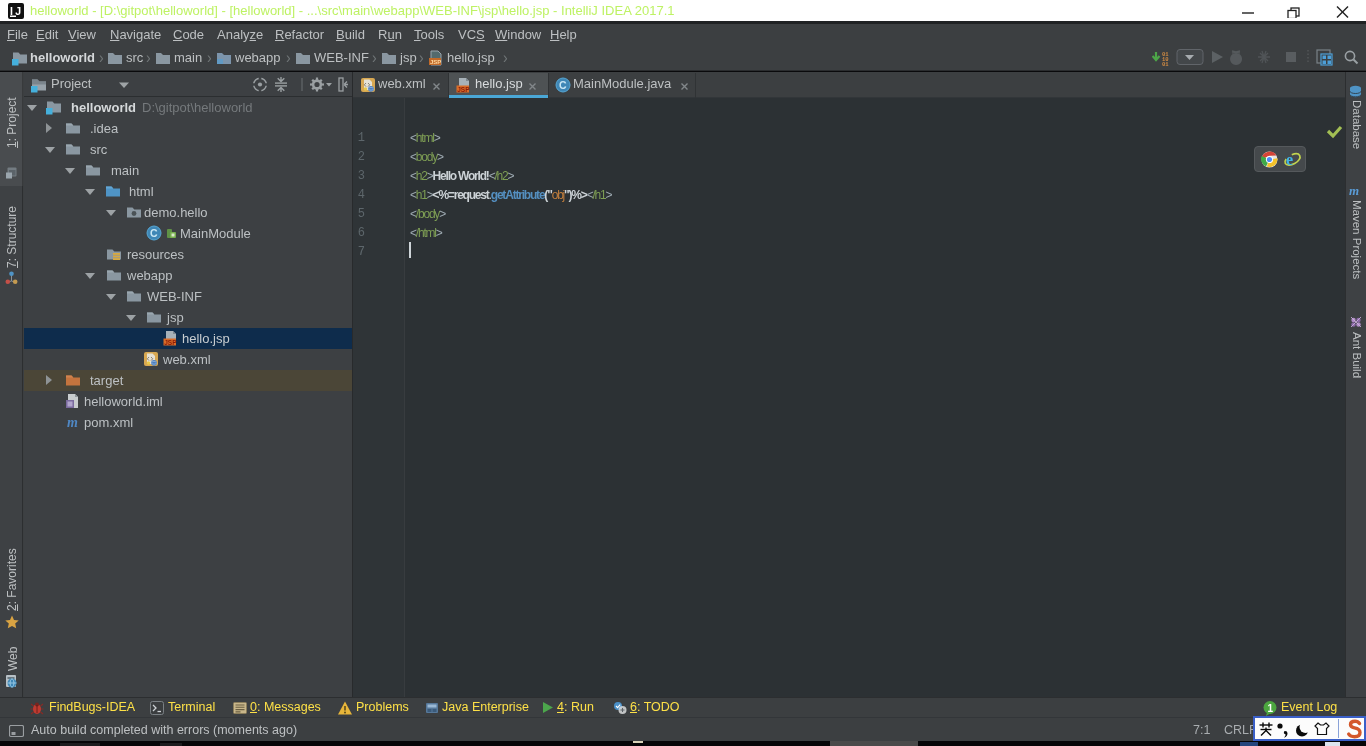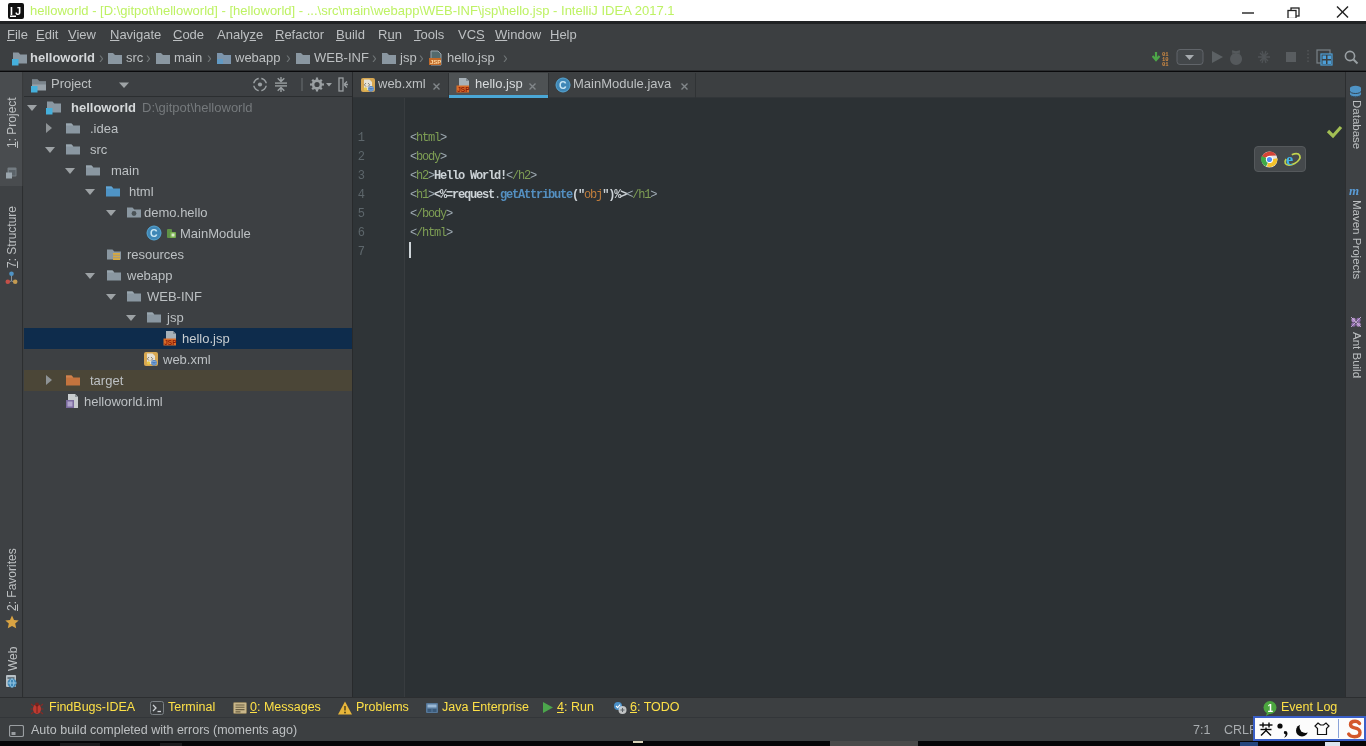--- a/index.html
+++ b/index.html
@@ -41,21 +41,21 @@
   .arrow-c { position:absolute; width:0; height:0; border-top:5px solid transparent; border-bottom:5px solid transparent; border-left:6px solid #8e9396; }
   .ticon { position:absolute; top:2px; }
 
   
   #editor { left:352px; top:0; width:993px; height:625px; background:#2c3134; }
   #tabbar { left:0; top:0; width:993px; height:26px; background:#3c3f41; border-bottom:1px solid #323639; }
   .tab { position:absolute; top:1px; height:25px; }
   .tabtext { position:absolute; top:4px; font-size:13px; color:#bdc0c2; white-space:nowrap; }
   #gutter { left:1px; top:26px; width:52px; height:599px; background:#2f3437; border-right:1px solid #383c3f; }
   .lnum { position:absolute; font-family:"Liberation Mono", monospace; font-size:12px; color:#5d666b; width:40px; text-align:right; }
-  .cline { position:absolute; left:58px; font-family:Liberation Mono, monospace; font-size:12px; letter-spacing:-1.2px; white-space:pre; color:#a9b7c6; }
+  .cline { position:absolute; left:58px; font-family:Liberation Sans, sans-serif; font-size:12px; letter-spacing:-1.2px; white-space:pre; color:#a9b7c6; }
   .tg { color:#7e9e54; } 
   .br { color:#9fabb3; } 
   .mth { color:#548fc0; font-weight:bold; }
   .str { color:#c07d3c; }
   .wh { color:#ccd2d6; font-weight:bold; }
 
   
   #botbar { left:0; top:697px; width:1366px; height:20px; background:#3c3f41; border-top:1px solid #2c2e30; }
   .bi { position:absolute; top:2px; font-size:12.5px; color:#fde047; white-space:nowrap;text-align:center; }
   #statusbar { left:0; top:717px; width:1366px; height:24px; background:#3c3f41; border-top:1px solid #333639; }
@@ -380,20 +380,26 @@
           <div class="tlabel" style="left:66px">target</div>
         </div>
 
         <div class="trow" style="top:294px">
           <svg class="ticon" style="left:41px" width="16" height="16">
               <use href="#imlf"></use>
             </svg>
           <div class="tlabel" style="left:60px">helloworld.iml</div>
         </div>
 
+        <div class="trow" style="top:315px">
+          <svg class="ticon" style="left:42px" width="16" height="16">
+              <use href="#pomm"></use>
+            </svg>
+          <div class="tlabel" style="left:60px">pom.xml</div>
+        </div>
 
       </div>
     </div>
     <div class="abs" id="editor">
       <div class="abs" id="tabbar">
         <svg class="abs" style="left:8px;top:5px" width="16" height="16">
             <use href="#webxml"></use>
           </svg>
         <div class="tabtext" style="left:26px">web.xml</div>
         <svg class="abs" style="left:80px;top:10px" width="9" height="9">

